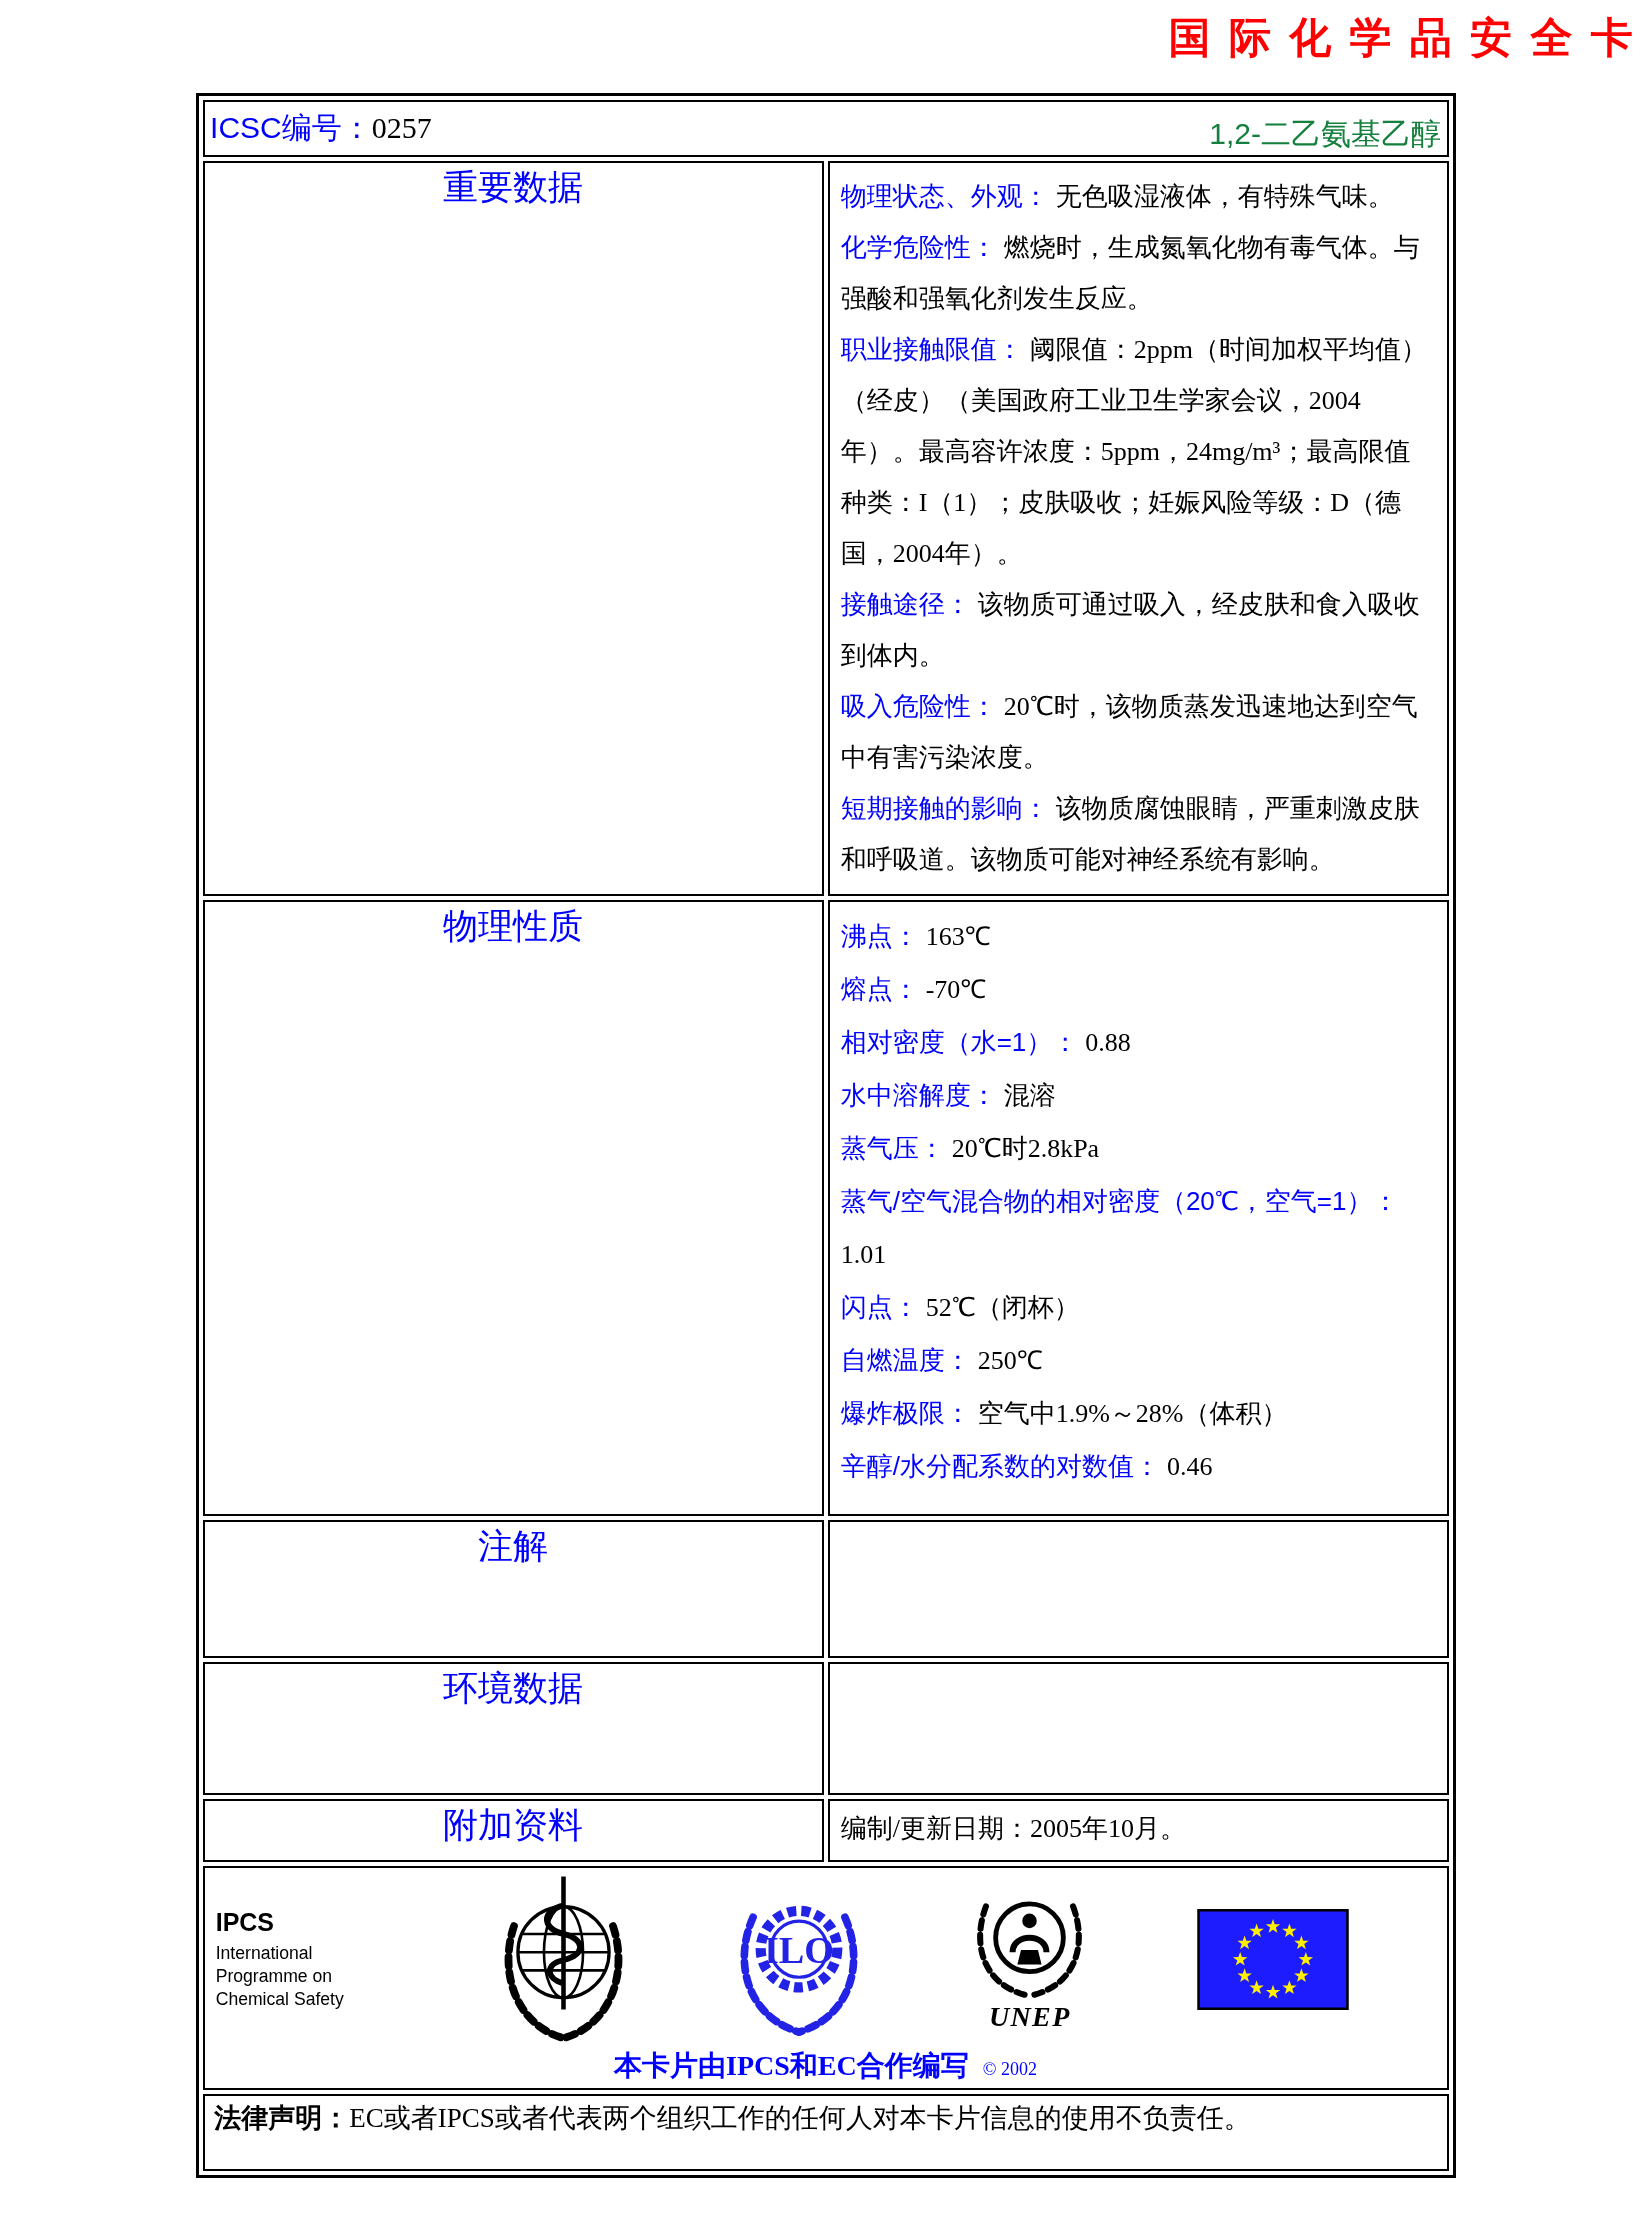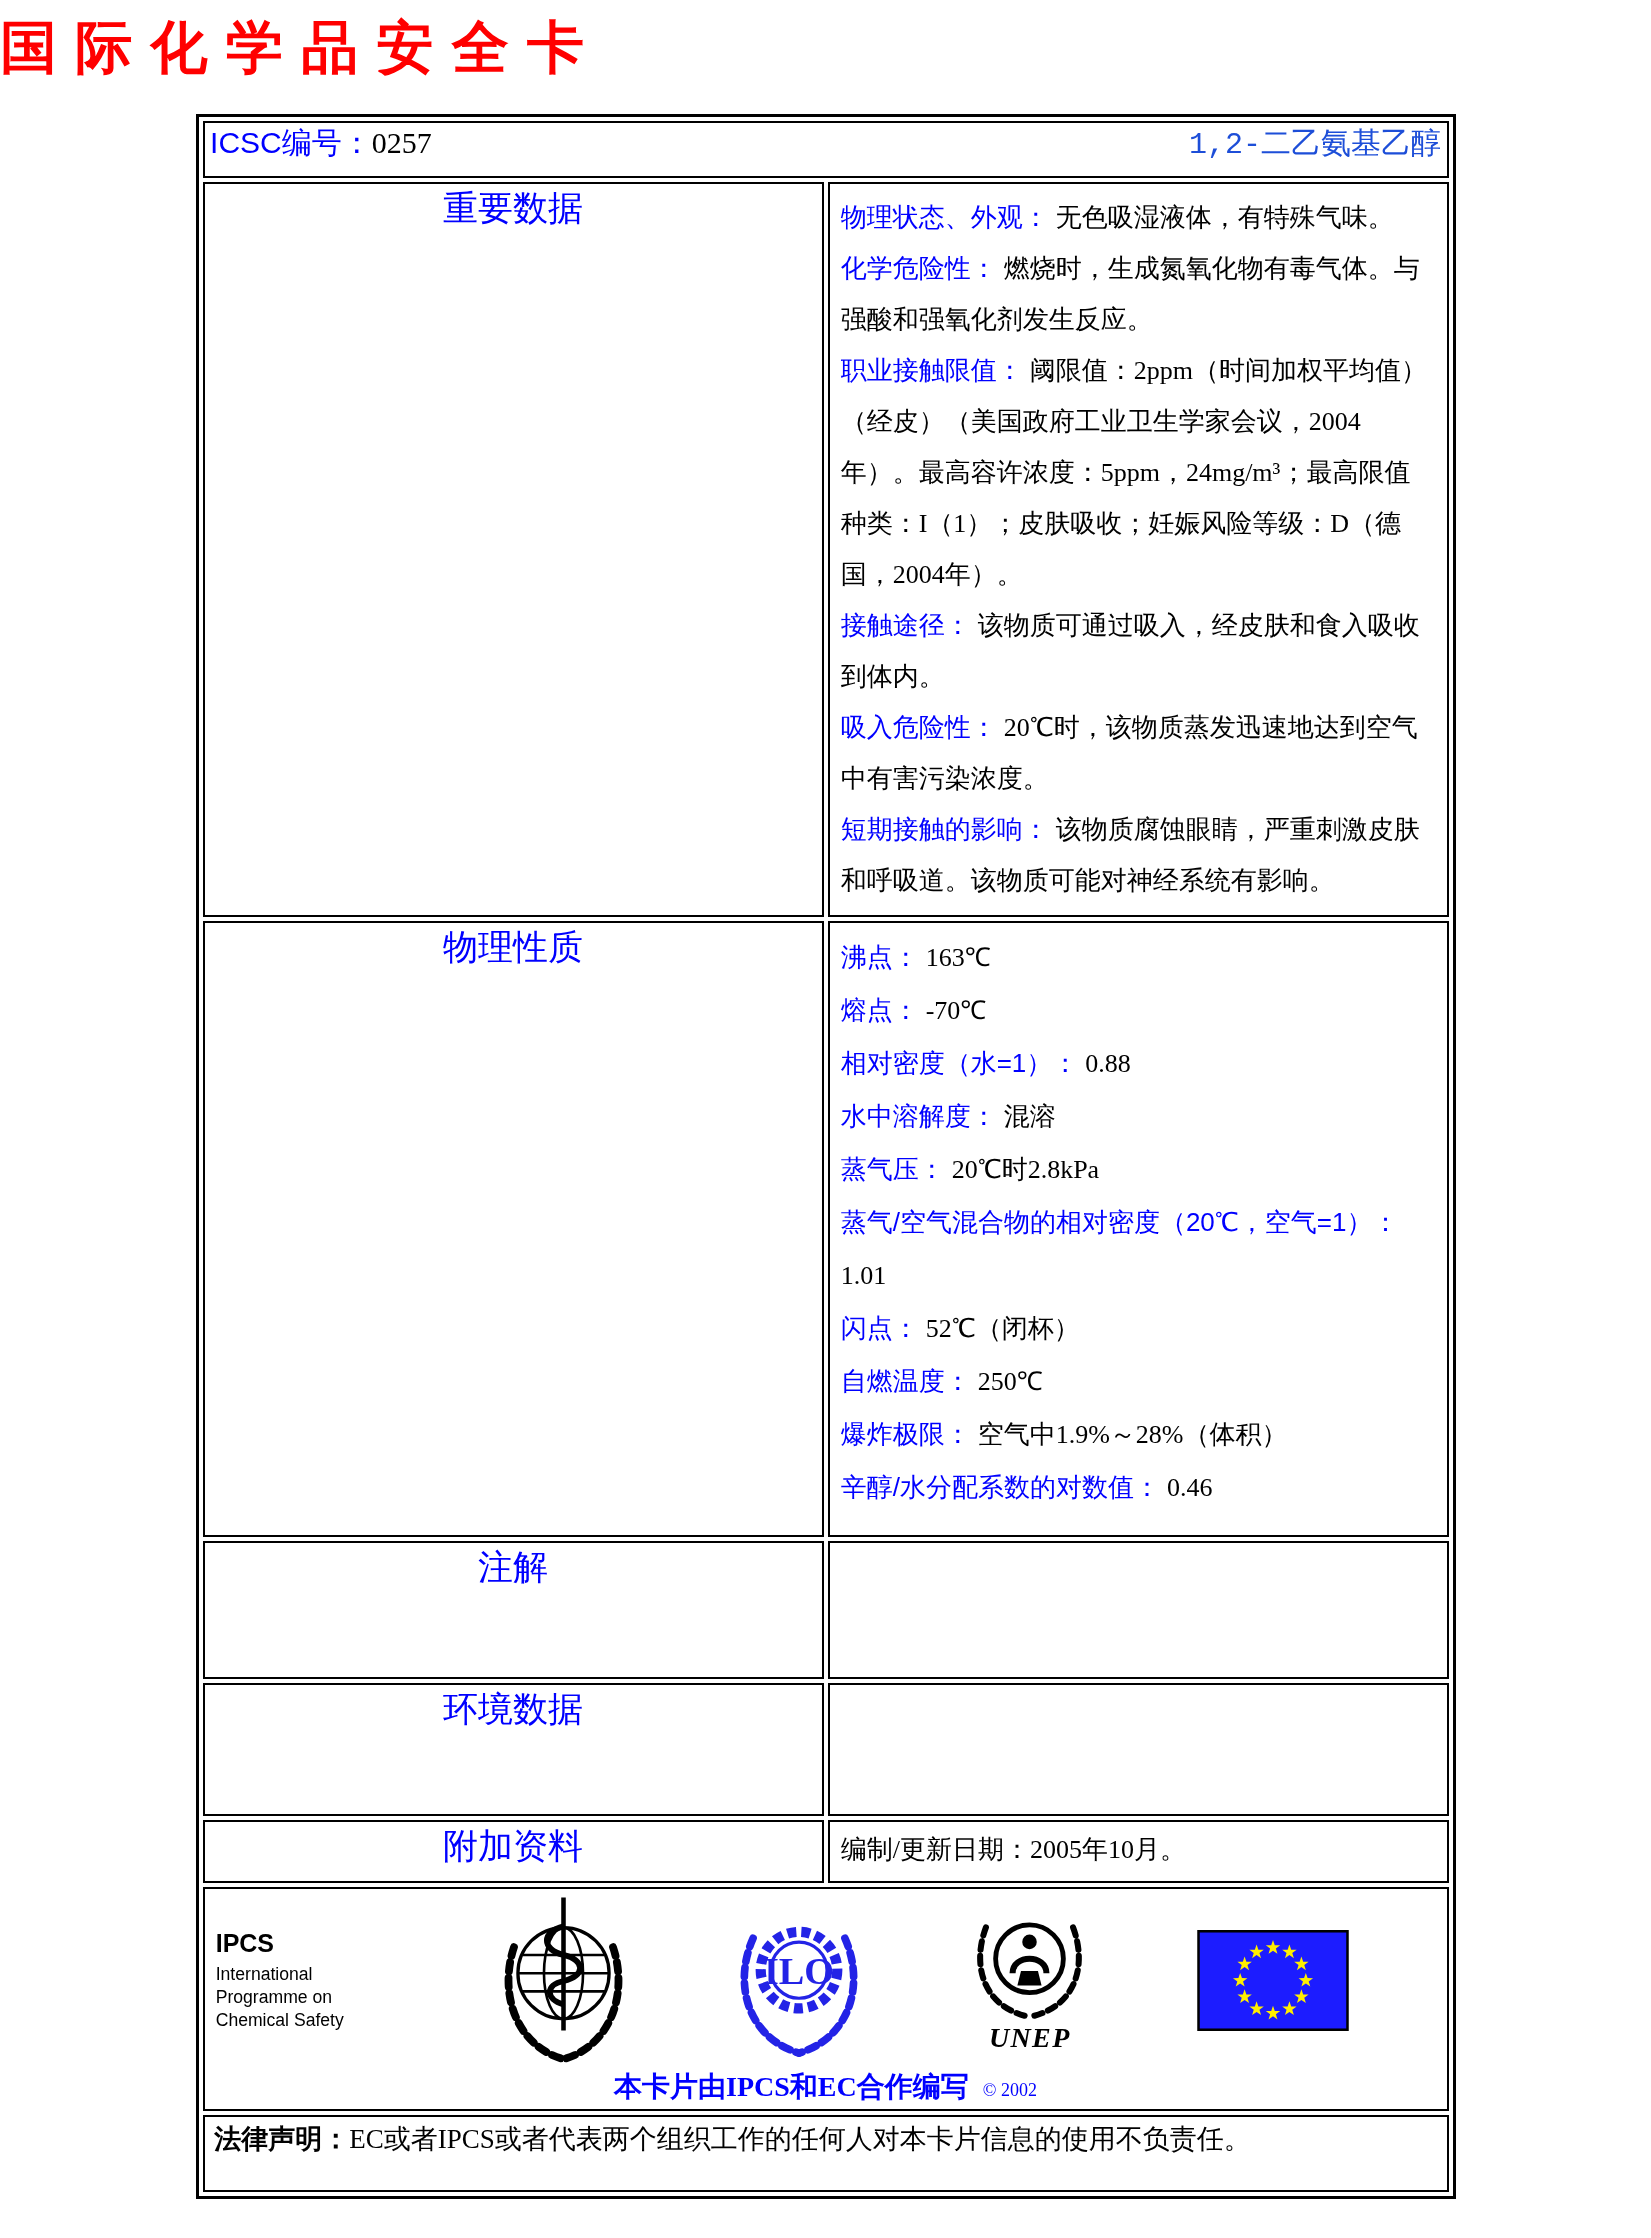--- a/index.html
+++ b/index.html
@@ -3,23 +3,23 @@
 <meta charset="utf-8">
 <style>
   html,body{margin:0;padding:0;background:#ffffff;}
   body{width:1651px;height:2239px;position:relative;font-family:"Liberation Serif",serif;color:#000;}
   .page{width:1651px;height:2239px;overflow:hidden;}
 
   .title{
     color:var(--title_red,#f00);
     font-family:Liberation Mono, monospace;
     font-weight:bold;
-    font-size:57px;
+    font-size:42px;
     letter-spacing:18.3px;
-    text-align:left;
+    text-align:right;
     margin:9.8px 0 27px 0;
   }
 
   table.card{
     margin:0 auto;
     width:1260px;
     border:3.5px solid #000;
     border-collapse:separate;
     border-spacing:4.2px;
     table-layout:fixed;
@@ -33,21 +33,21 @@
     vertical-align:middle;
     color:var(--label_blue,#00f);
     font-family:"Liberation Sans",sans-serif;
     font-size:35px;
   }
 
   .header-cell{height:53px;padding:0 5.6px;font-size:30px;vertical-align:middle;}
   .header-flex{display:flex;justify-content:space-between;align-items:center;width:100%;}
   .hlabel{color:var(--label_blue,#00f);font-family:"Liberation Sans",sans-serif;}
   .hvalue{color:#000;font-family:"Liberation Serif",serif;}
-  .header-right{color:#1d4ed8;font-family:Liberation Mono, monospace;}
+  .header-right{color:#15803d;font-family:Liberation Sans, sans-serif;margin-top:12px;}
 
   .content-cell{padding:8.4px 11.2px;font-size:26px;color:#000;}
   .important-cell{line-height:51px;height:526px;}
   .physical-cell{line-height:53px;height:596px;}
   .env-cell{height:112px;}
   .notes-cell{height:117px;}
   .additional-cell{height:45px;line-height:42px;padding:7px 11.2px;}
   .entry{margin:0;}
   .lbl{color:var(--label_blue,#00f);font-family:"Liberation Sans",sans-serif;margin-right:7px;}
   .val{color:#000;}

